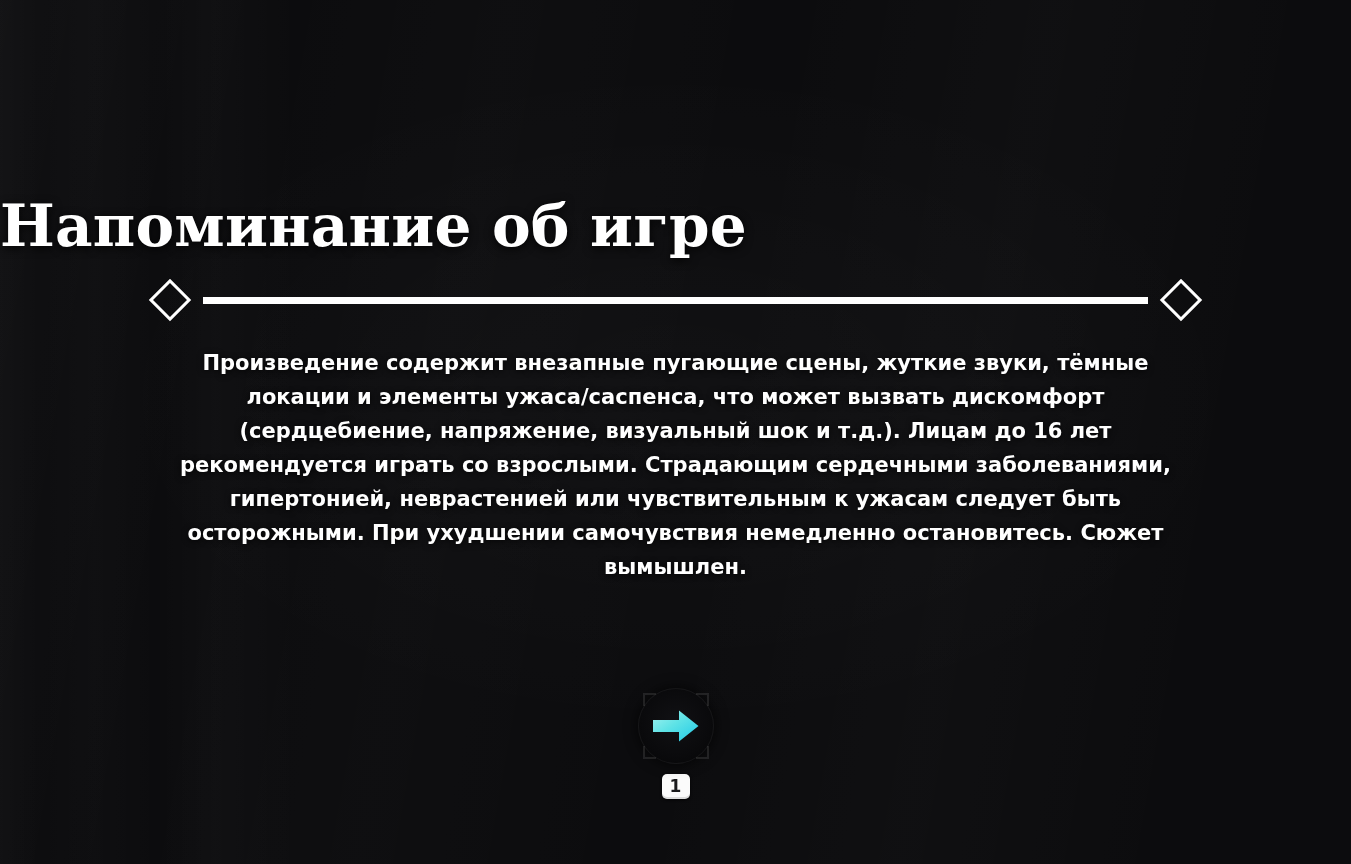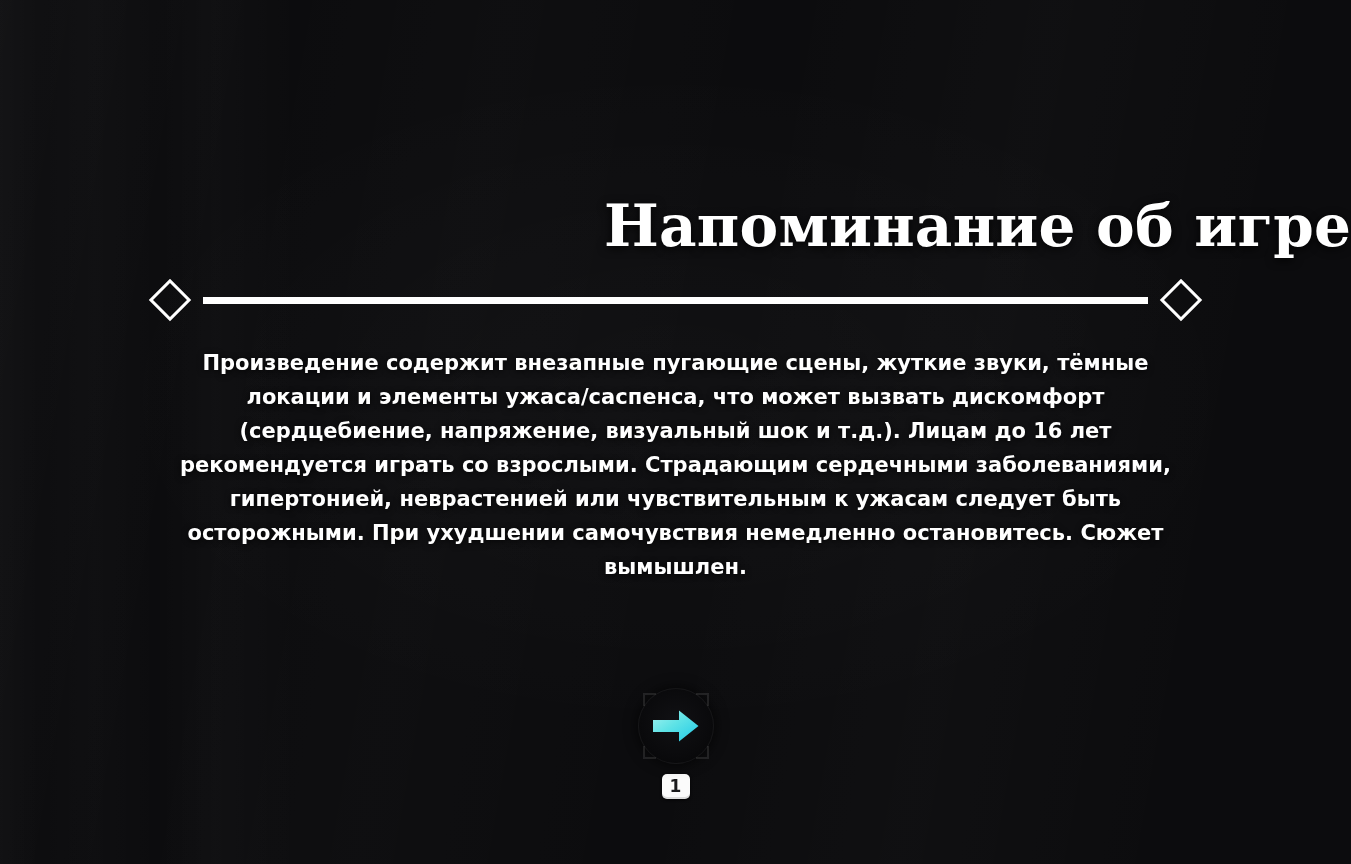--- a/index.html
+++ b/index.html
@@ -41,21 +41,21 @@
     flex-direction: column;
     align-items: center;
   }
 
   
   .title {
     position: absolute;
     top: 196px;
     left: 0;
     right: 0;
-    text-align: right;
+    text-align: left;
     font-family: "DejaVu Serif", "Liberation Serif", serif;
     font-weight: bold;
     font-size: 58px;
     line-height: 1.05;
     color: #ffffff;
     letter-spacing: 0.2px;
     text-shadow: 0 2px 10px rgba(0,0,0,0.9);
     white-space: nowrap;
   }
 

